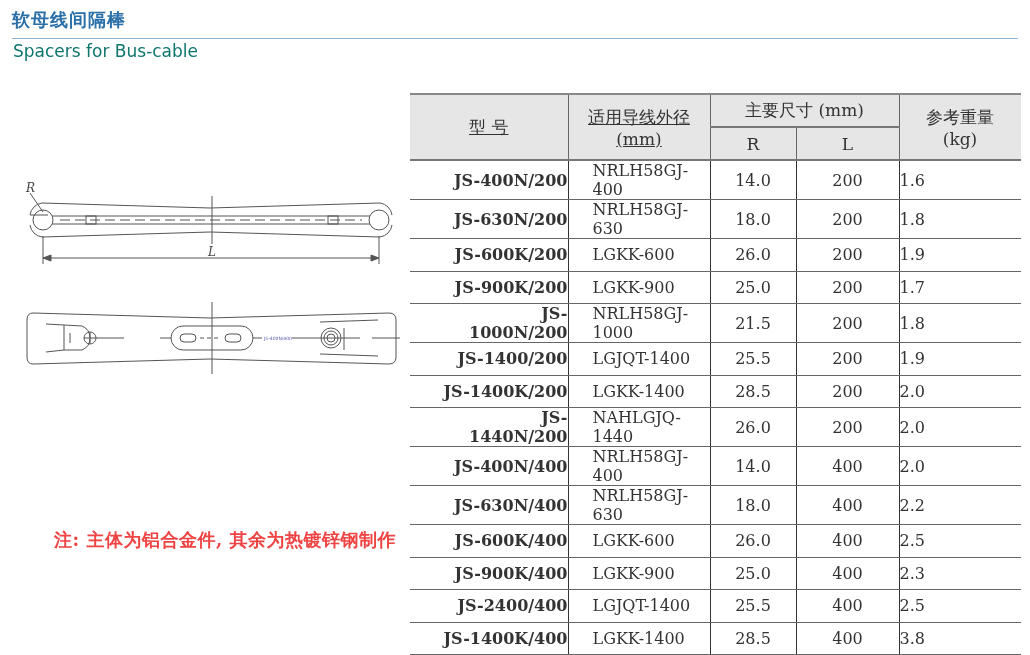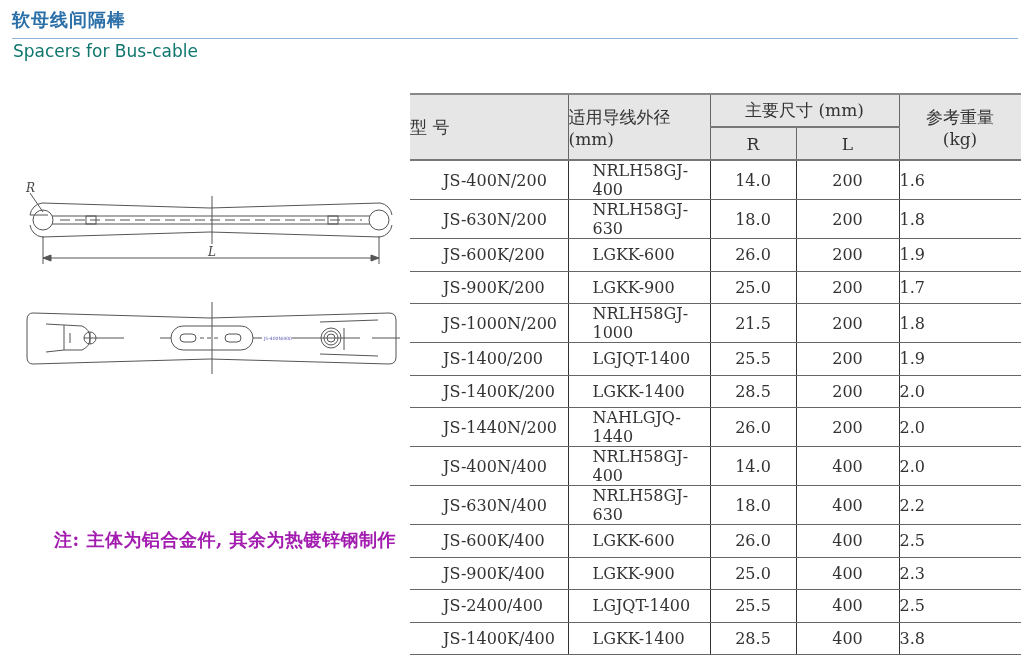--- a/index.html
+++ b/index.html
@@ -5,38 +5,38 @@
   html, body { margin: 0; padding: 0; background: #ffffff; }
   body { width: 1030px; height: 655px; position: relative; overflow: hidden;
          font-family: "DejaVu Sans", "Liberation Sans", sans-serif; }
   .title-zh { position: absolute; left: 12px; top: 6px; font-size: 18px; color: #2a6fa8;
               letter-spacing: 1px; font-weight: bold; line-height: 28px; }
   .title-rule { position: absolute; left: 12px; top: 38px; width: 1006px; height: 1px; background: #8db4d6; }
   .title-en { position: absolute; left: 13px; top: 40px; font-size: 17px; color: #0f766e;
               font-family: "DejaVu Sans", sans-serif; line-height: 22px; }
   .drawing { position: absolute; left: 0; top: 0; }
   .note { position: absolute; left: 54px; top: 528px; font-size: 18px; font-weight: bold;
-          color: #a21caf; letter-spacing: 0.5px; font-family: "DejaVu Serif", serif; }
+          color: #ef4444; letter-spacing: 0.5px; font-family: "DejaVu Serif", serif; }
   table.spec { position: absolute; left: 410px; top: 93px; border-collapse: collapse;
                font-family: "DejaVu Serif", "Liberation Serif", serif; color: #333333; font-size: 16px; }
   table.spec th { background: #e6e6e6; font-weight: normal; border: 1px solid #666666; height: 31px;
                   font-size: 17px; padding: 0; }
   table.spec td { border-top: 1.5px solid #666666; border-bottom: 1.5px solid #666666;
                   border-left: 1px solid #333333; border-right: 1px solid #333333;
                   height: 31.5px; padding: 0; }
   table.spec tr td:first-child, table.spec tr th:first-child { border-left: none; }
   table.spec tr td:last-child, table.spec tr th:last-child { border-right: none; }
   table.spec thead tr:first-child th { border-top: 2px solid #888888; }
   table.spec thead th { border-bottom: 2px solid #777777; }
-  .c-model { width: 158px; text-align: left; padding-left: 33px !important; box-sizing: border-box; }
+  .c-model { width: 158px; text-align: right; padding-left: 33px !important; box-sizing: border-box; font-weight: bold; }
   .c-cond  { width: 142px; text-align: left; padding-left: 24px !important; box-sizing: border-box; margin-top: 23px; }
   .c-r     { width: 85px; text-align: center; }
   .c-l     { width: 102px; text-align: center; }
   .c-w     { width: 121px; }
-  table.spec th.c-model, table.spec th.c-cond { padding-left: 0 !important; }
+  table.spec th.c-model, table.spec th.c-cond { text-align: center; padding-left: 0 !important; text-decoration: underline; }
 </style>
 </head>
 <body>
 
 <div class="title-zh">软母线间隔棒</div>
 <div class="title-rule"></div>
 <div class="title-en">Spacers for Bus-cable</div>
 
 <svg class="drawing" width="410" height="400" viewBox="0 0 410 400" xmlns="http://www.w3.org/2000/svg">
   <g stroke="#555" stroke-width="1" fill="none">

